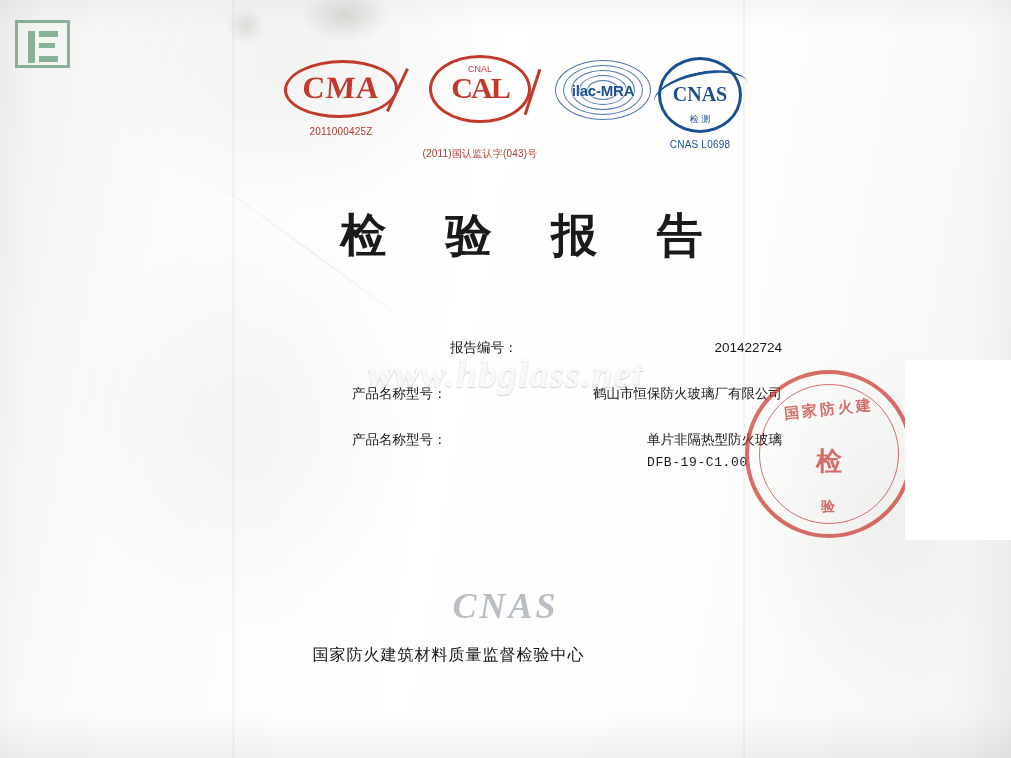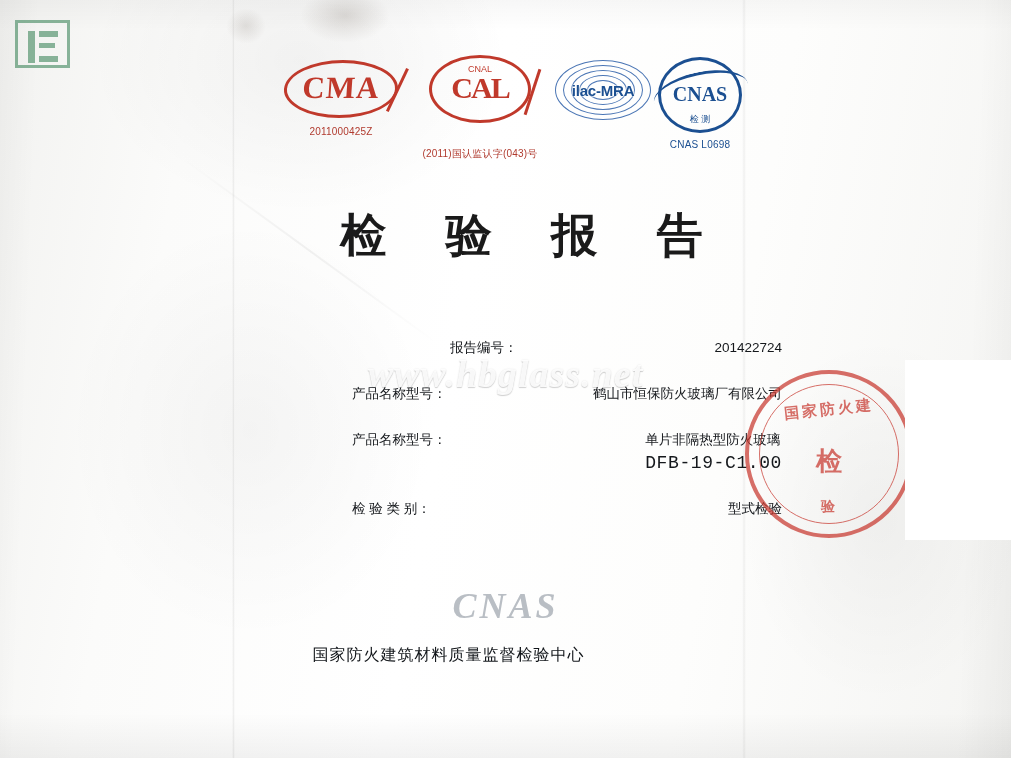--- a/index.html
+++ b/index.html
@@ -268,21 +268,21 @@
     color: #15181c;
   }
   .field-value {
     margin-left: 8px;
     color: #15181c;
   }
   .field-value-sub {
     margin-left: 8px;
     margin-top: 3px;
     font-family: "Liberation Mono", monospace;
-    font-size: 18px;
+    font-size: 13px;
     letter-spacing: 0.6px;
     color: #15181c;
   }
   .field-col { display: flex; flex-direction: column; }
 
   
   #nftc {
     position: absolute;
     left: 0; top: 585px;
     width: 1011px;
@@ -453,24 +453,20 @@
   </div>
 
   <div class="field-row">
     <span class="field-label">产品名称型号：</span>
     <span class="field-col">
       <span class="field-value">单片非隔热型防火玻璃</span>
       <span class="field-value-sub">DFB-19-C1.00</span>
     </span>
   </div>
 
-  <div class="field-row">
-    <span class="field-label">检 验 类 别：</span>
-    <span class="field-value">型式检验</span>
-  </div>
 
 </div>
 
 <div id="seal">
   <span class="seal-inner"></span>
   <span class="seal-arc">国家防火建</span>
   <span class="seal-center">检</span>
   <span class="seal-bottom">验</span>
 </div>
 <div id="seal-mask"></div>

